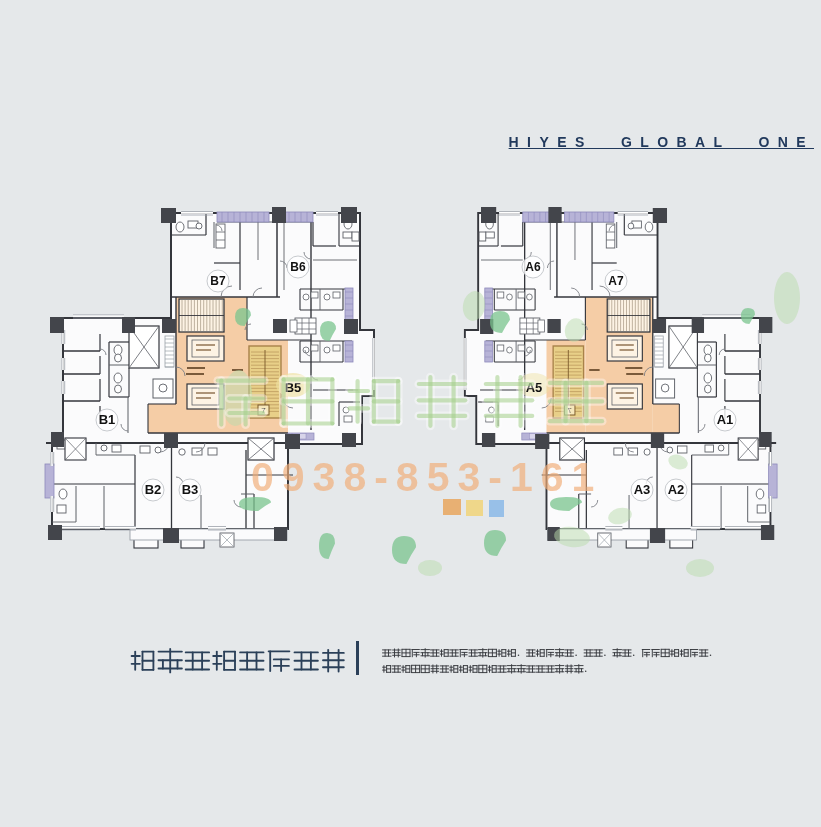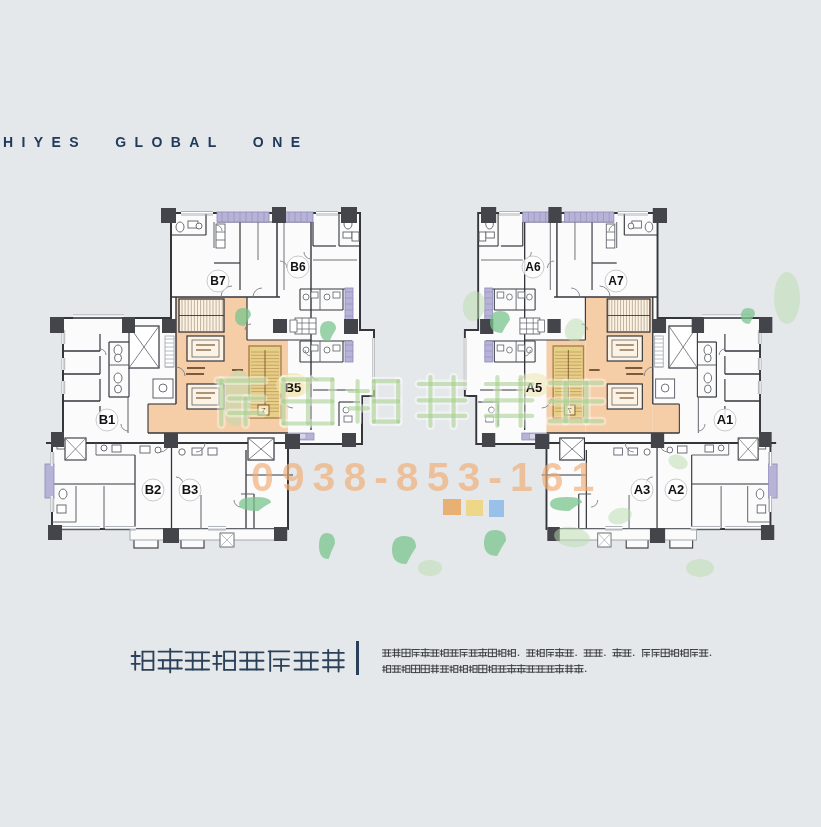--- a/index.html
+++ b/index.html
@@ -1,16 +1,16 @@
 <!DOCTYPE html>
 <html><head><meta charset="utf-8">
 <style>
 html,body{margin:0;padding:0;}
 body{width:821px;height:827px;background:#e5e8ea;overflow:hidden;font-family:"Liberation Sans",sans-serif;position:relative;}
-.title{position:absolute;left:3px;top:134px;width:811px;text-align:left;font-size:14px;font-weight:bold;color:#21395c;letter-spacing:8.4px;word-spacing:16px;}
+.title{position:absolute;left:3px;top:134px;width:811px;text-align:right;font-size:14px;font-weight:bold;color:#21395c;letter-spacing:8.4px;word-spacing:16px;text-decoration:underline;}
 .bbar{position:absolute;left:356px;top:641px;width:2.5px;height:34px;background:#2b4059;}
 </style></head>
 <body>
 
 <div class="title">HIYES GLOBAL ONE</div>
 
 <svg width="821" height="827" viewBox="0 0 821 827" style="position:absolute;left:0;top:0">
 <defs>
       <g id="bldg">
         <path d="M171,213 H360 V330 H374 V396 H362 V444 H288 V529 H52 V433 H63 V318 H171 Z" fill="#fbfbfc" stroke="#34363c" stroke-width="2"></path>

